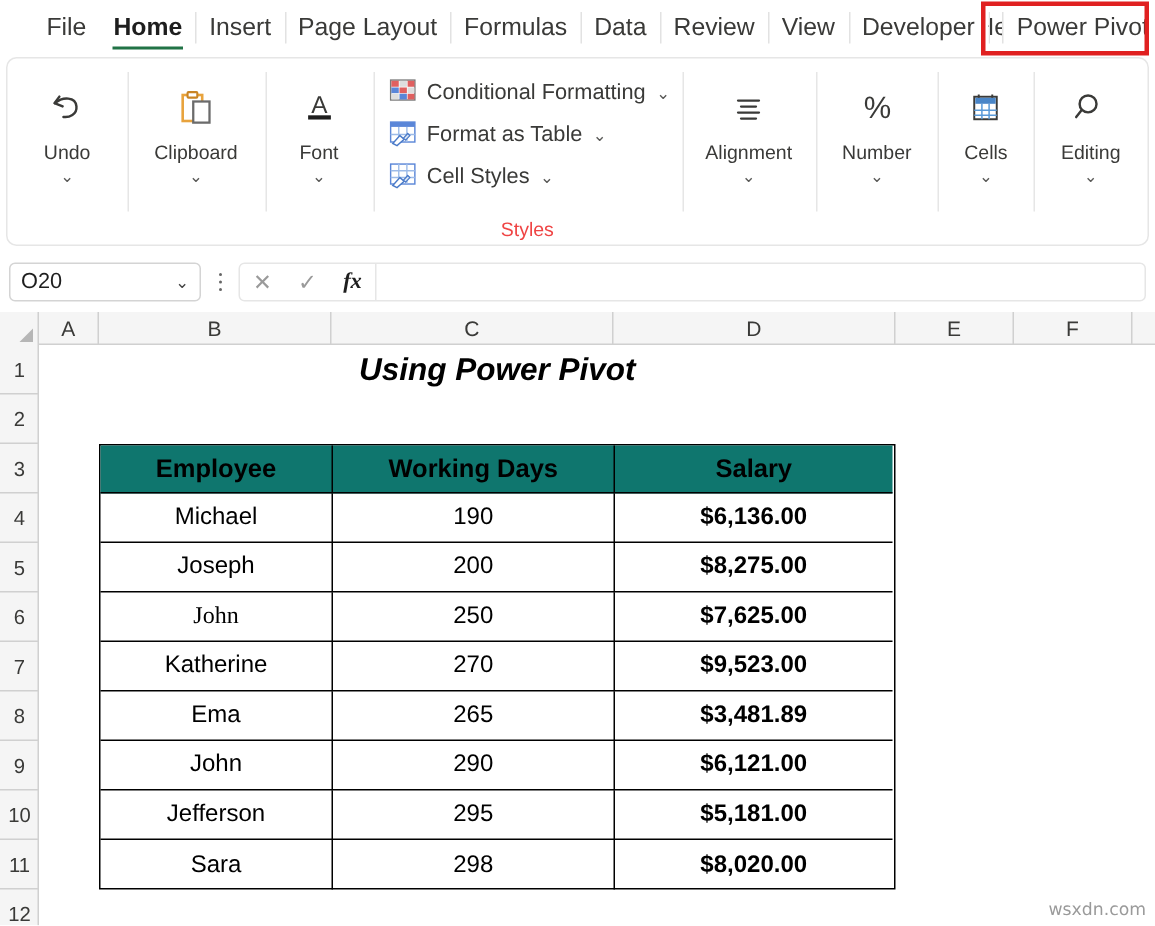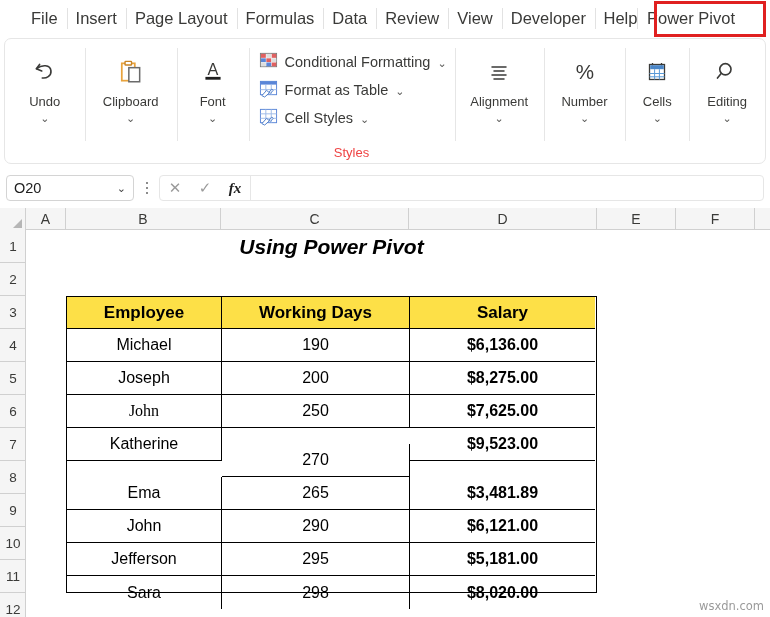--- a/index.html
+++ b/index.html
@@ -169,34 +169,37 @@
   .tcell{
     display:flex;align-items:center;justify-content:center;
     box-sizing:border-box;
     border-right:1px solid #000;
     border-bottom:1px solid #000;
     font-size:16px;color:#000;
     white-space:nowrap;
   }
   .tcell.last{border-right:none;font-weight:bold;}
   .trow.lastrow .tcell{border-bottom:none;}
-  .thead .tcell{font-weight:bold;font-size:17px;background:#fde047;}
+  .thead .tcell{font-weight:bold;font-size:17px;background:#0f766e;}
 
   .watermark{
     position:absolute;right:6px;bottom:4px;
     font-size:11.5px;color:#9a9a9a;
     font-family:"DejaVu Sans", sans-serif;
   }
 </style>
 </head>
 <body>
 
 <div class="tabbar">
   <div class="tab" style="margin-left:22px;">
       <span>File</span>
+    </div>
+  <div class="tab active">
+      <span>Home</span>
     </div>
   <div class="tab sep">
       <span>Insert</span>
     </div>
   <div class="tab sep">
       <span>Page Layout</span>
     </div>
   <div class="tab sep">
       <span>Formulas</span>
     </div>
@@ -428,21 +431,21 @@
         <div class="tcell" style="width:188px;height:33px;">200</div>
         <div class="tcell last" style="width:185px;height:33px;">$8,275.00</div>
       </div>
       <div class="trow">
         <div class="tcell" style="width:155px;height:33px;font-family:Liberation Serif, serif;">John</div>
         <div class="tcell" style="width:188px;height:33px;">250</div>
         <div class="tcell last" style="width:185px;height:33px;">$7,625.00</div>
       </div>
       <div class="trow">
         <div class="tcell" style="width:155px;height:33px;">Katherine</div>
-        <div class="tcell" style="width:188px;height:33px;margin-top:16px;">270</div>
+        <div class="tcell" style="width:188px;height:33px;">270</div>
         <div class="tcell last" style="width:185px;height:33px;">$9,523.00</div>
       </div>
       <div class="trow">
         <div class="tcell" style="width:155px;height:33px;">Ema</div>
         <div class="tcell" style="width:188px;height:33px;">265</div>
         <div class="tcell last" style="width:185px;height:33px;">$3,481.89</div>
       </div>
       <div class="trow">
         <div class="tcell" style="width:155px;height:33px;">John</div>
         <div class="tcell" style="width:188px;height:33px;">290</div>

